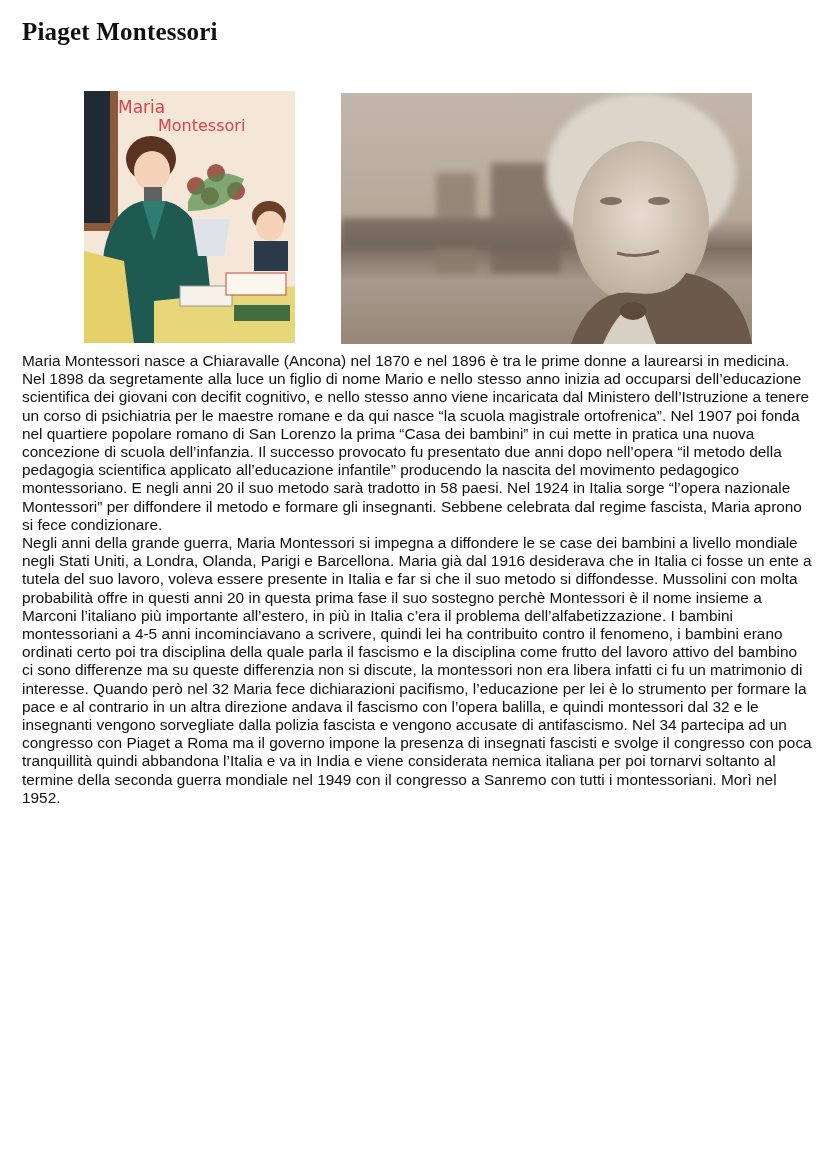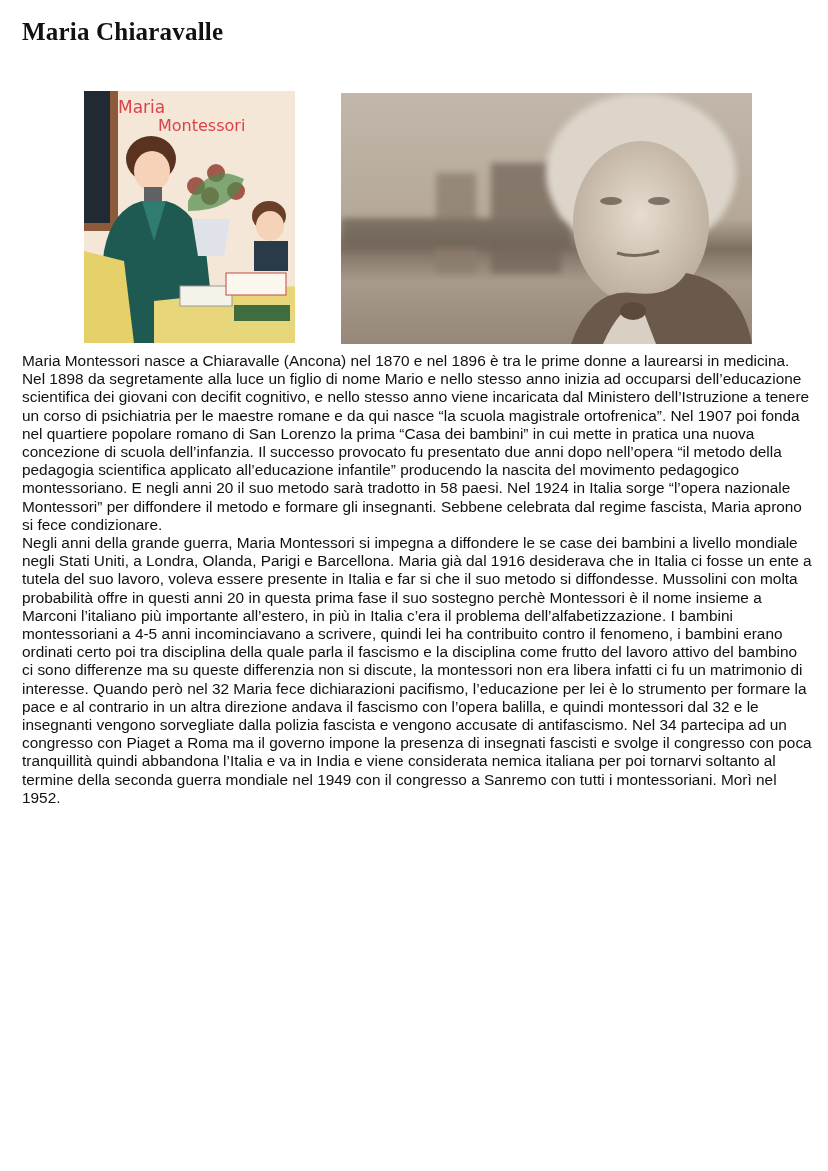--- a/index.html
+++ b/index.html
@@ -23,21 +23,21 @@
     font-family: "Liberation Sans", "DejaVu Sans", sans-serif;
     font-size: 15.4px; line-height: 18.2px; color: #111;
   }
   .body-text p { margin: 0; }
 </style>
 </head>
 <body>
 
 <div>
 
-  <div class="title">Maria Chiaravalle</div>
+  <div class="title">Piaget Montessori</div>
 
   <div class="img-cover" title="Illustrated book cover of Maria Montessori with a child at a desk">
     <svg width="211" height="252" viewBox="0 0 211 252">
       <rect x="0" y="0" width="211" height="252" fill="#f4e7d7"></rect>
 
       <rect x="0" y="0" width="26" height="138" fill="#1f2a33"></rect>
       <rect x="26" y="0" width="8" height="140" fill="#8a5a3a"></rect>
       <rect x="0" y="132" width="34" height="8" fill="#8a5a3a"></rect>
 
       <text x="34" y="22" font-family="DejaVu Sans, sans-serif" font-size="17" fill="#d9434a">Maria</text>

